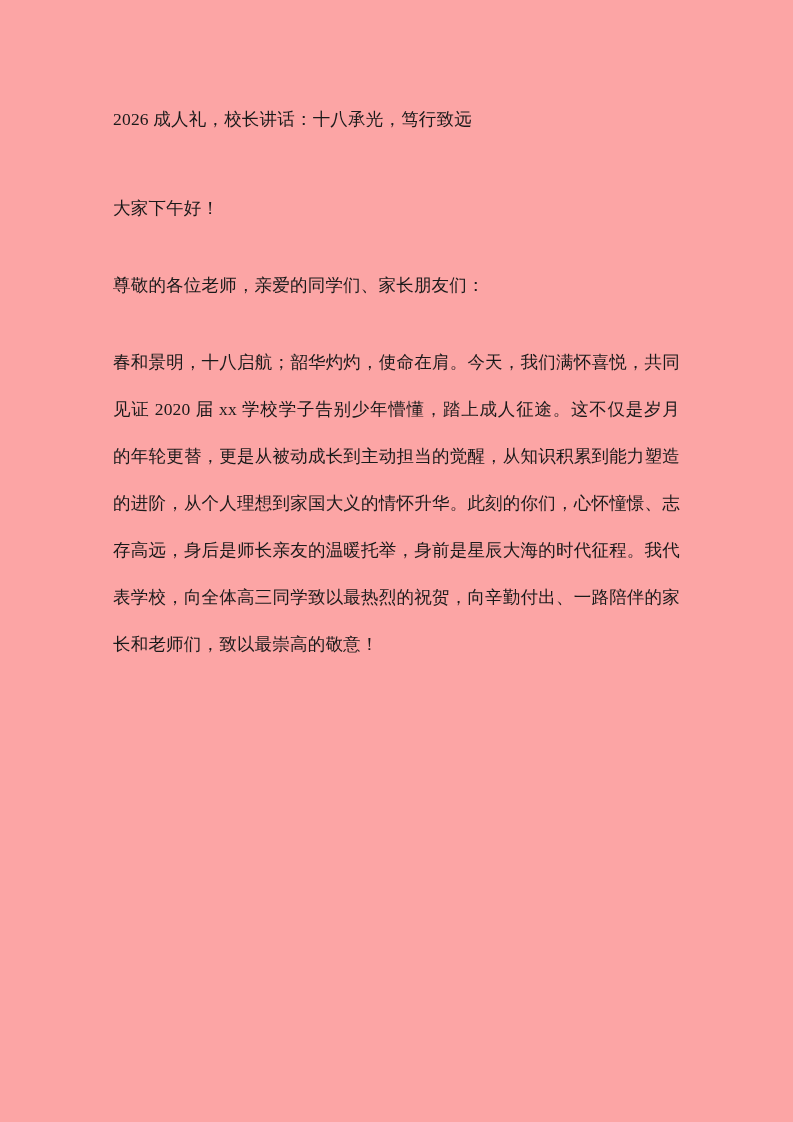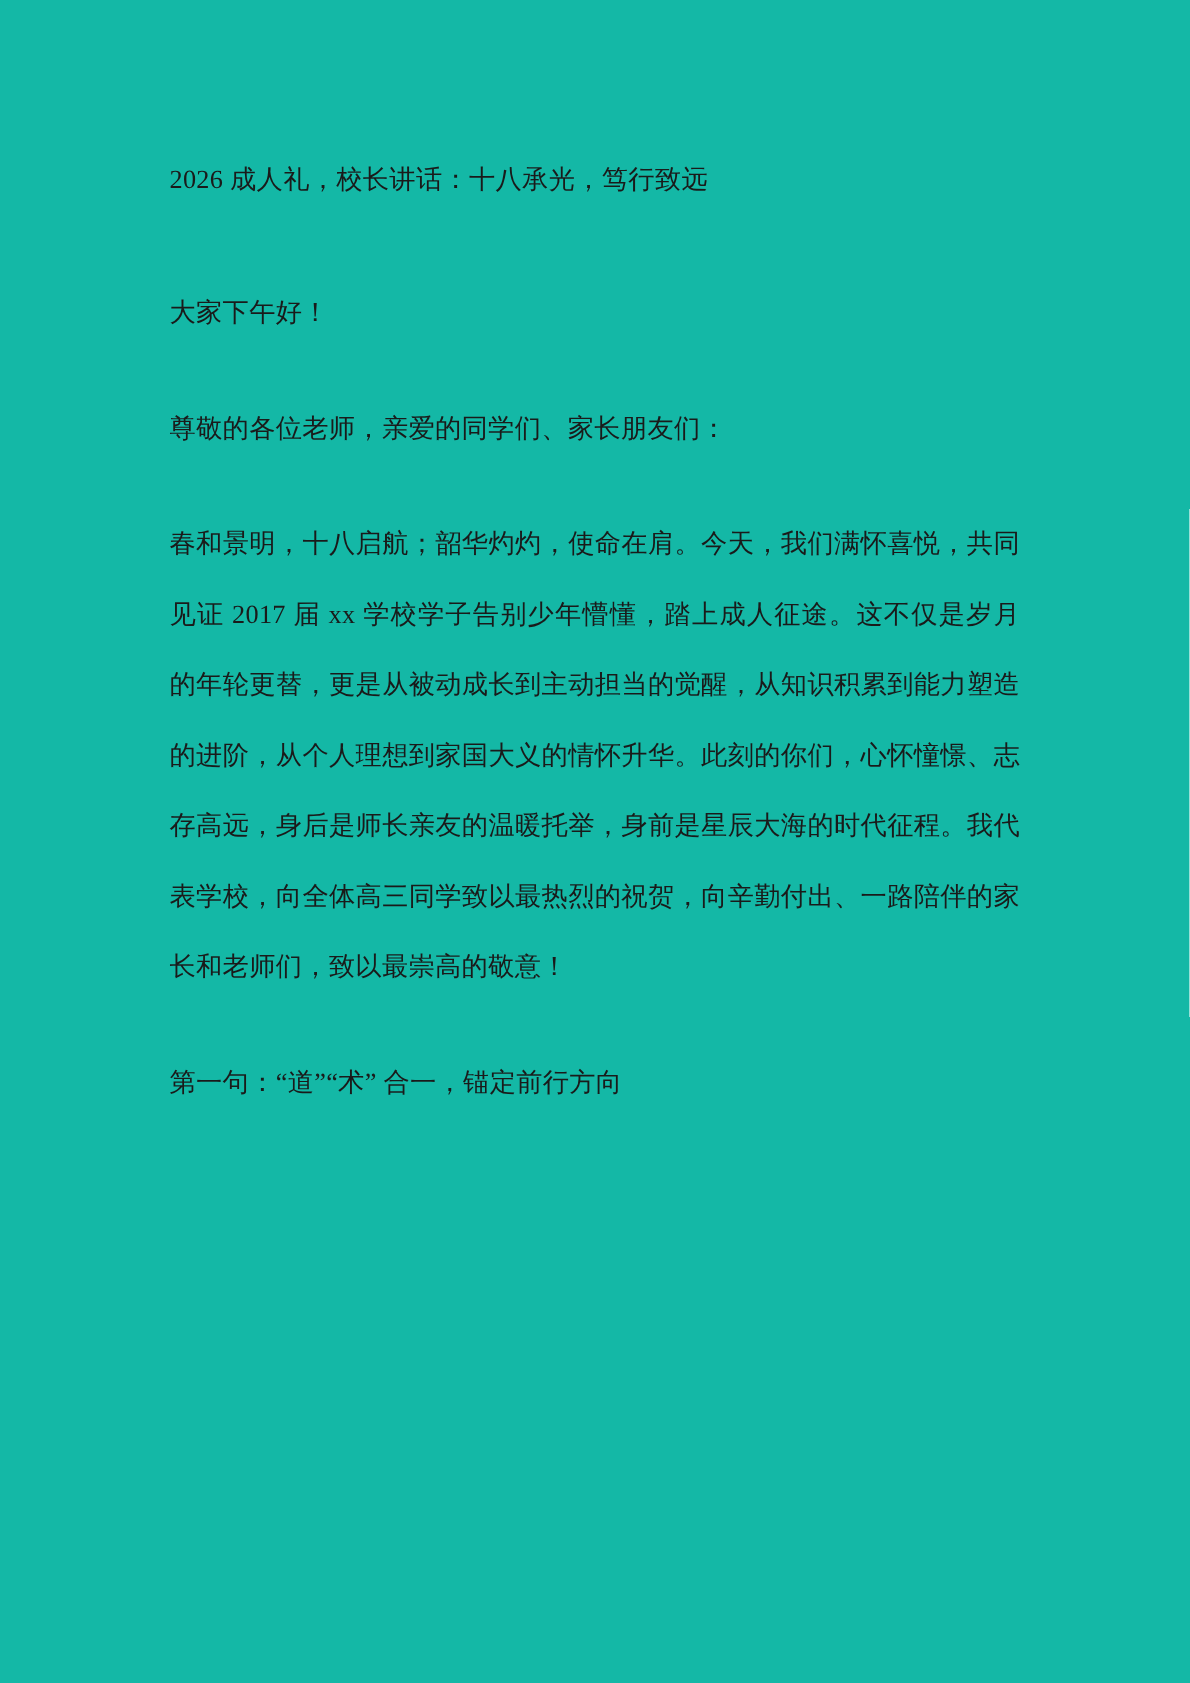--- a/index.html
+++ b/index.html
@@ -8,21 +8,21 @@
     background: #ffffff;
   }
   body {
     font-family: "Liberation Serif", "DejaVu Serif", serif;
     color: #000000;
   }
   .page {
     width: 793px;
     height: 1122px;
     box-sizing: border-box;
-    background: #14b8a6;
+    background: #fca5a5;
     position: relative;
     overflow: hidden;
   }
   .content {
     position: absolute;
     left: 113px;
     top: 96px;
     width: 567px;
   }
   .para {
@@ -45,16 +45,15 @@
   }
 </style>
 </head>
 <body>
 
 <div class="page">
   <div class="content">
     <p class="para title short">2026 成人礼，校长讲话：十八承光，笃行致远</p>
     <p class="para short">大家下午好！</p>
     <p class="para short">尊敬的各位老师，亲爱的同学们、家长朋友们：</p>
-    <p class="para">春和景明，十八启航；韶华灼灼，使命在肩。今天，我们满怀喜悦，共同见证 2017 届 xx 学校学子告别少年懵懂，踏上成人征途。这不仅是岁月的年轮更替，更是从被动成长到主动担当的觉醒，从知识积累到能力塑造的进阶，从个人理想到家国大义的情怀升华。此刻的你们，心怀憧憬、志存高远，身后是师长亲友的温暖托举，身前是星辰大海的时代征程。我代表学校，向全体高三同学致以最热烈的祝贺，向辛勤付出、一路陪伴的家长和老师们，致以最崇高的敬意！</p>
-    <p class="para short last">第一句：“道”“术” 合一，锚定前行方向</p>
+    <p class="para">春和景明，十八启航；韶华灼灼，使命在肩。今天，我们满怀喜悦，共同见证 2020 届 xx 学校学子告别少年懵懂，踏上成人征途。这不仅是岁月的年轮更替，更是从被动成长到主动担当的觉醒，从知识积累到能力塑造的进阶，从个人理想到家国大义的情怀升华。此刻的你们，心怀憧憬、志存高远，身后是师长亲友的温暖托举，身前是星辰大海的时代征程。我代表学校，向全体高三同学致以最热烈的祝贺，向辛勤付出、一路陪伴的家长和老师们，致以最崇高的敬意！</p>
   </div>
 </div>
 
 </body></html>

